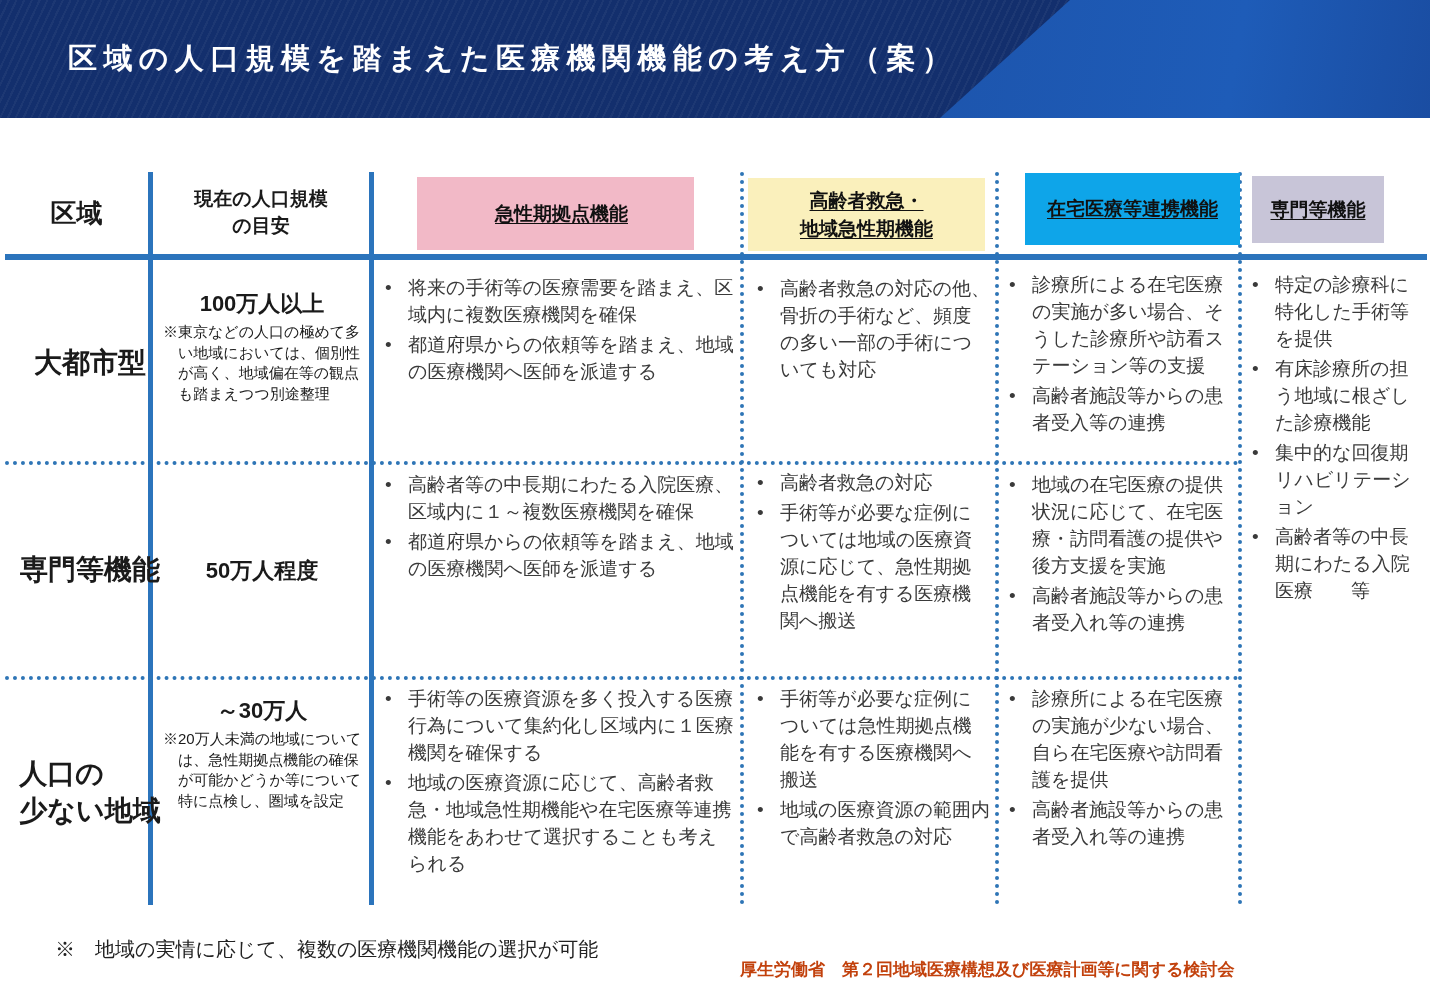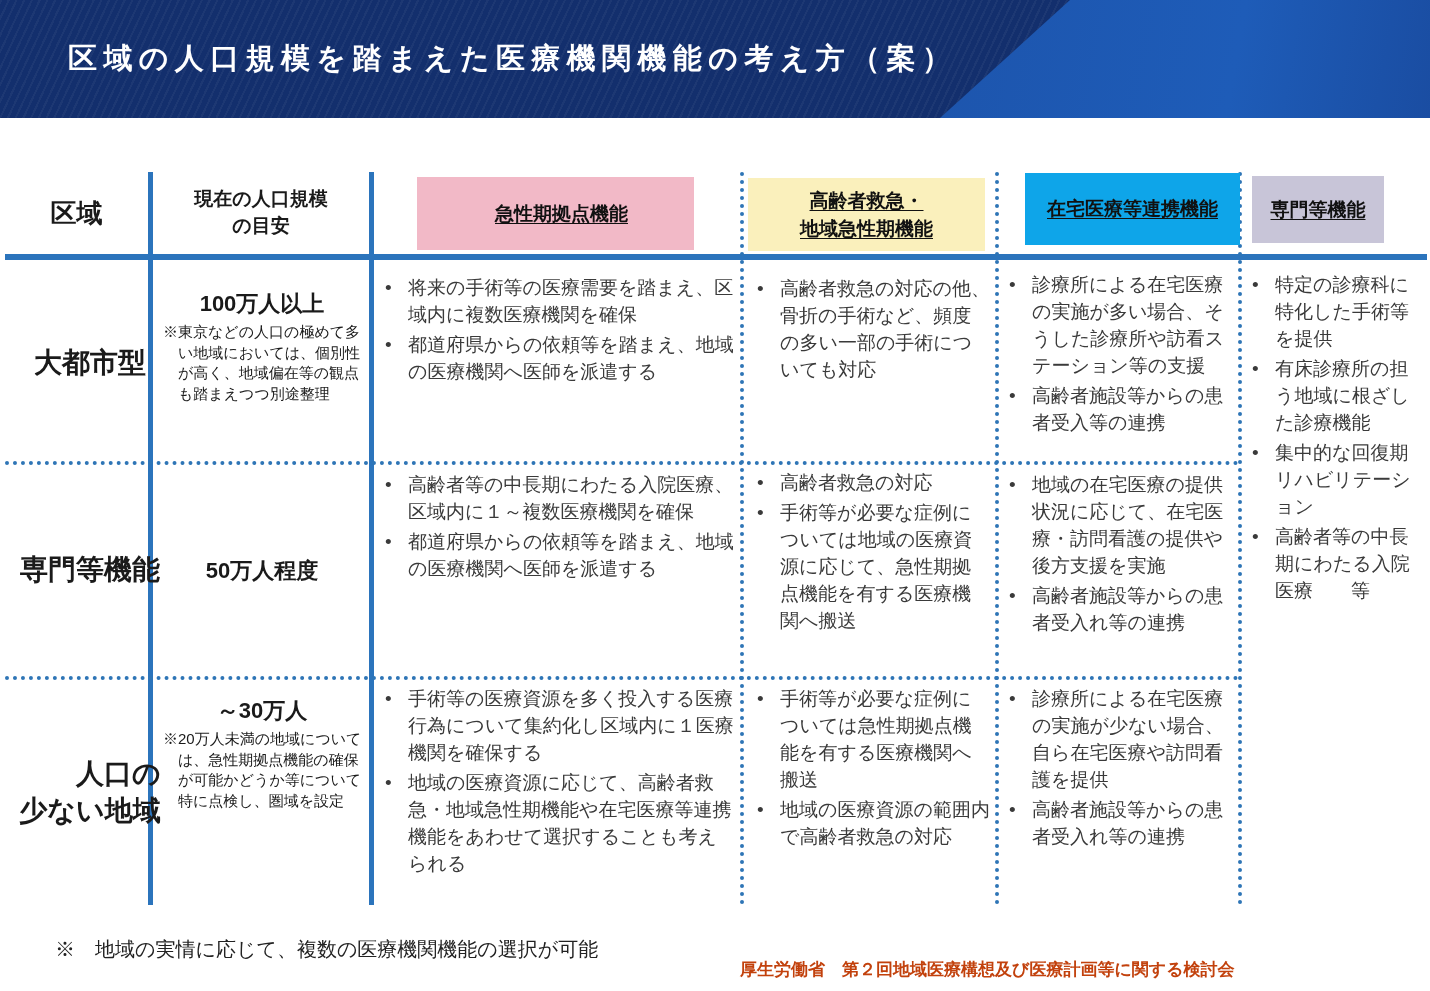--- a/index.html
+++ b/index.html
@@ -32,21 +32,21 @@
     font-size:19px;font-weight:bold;text-align:center;white-space:pre-line;line-height:1.4;}
   .fbox{position:absolute;display:flex;align-items:center;justify-content:center;}
   .fbox span{font-size:19px;font-weight:bold;color:#111;text-decoration:underline;text-underline-offset:3px;
     text-align:center;white-space:pre-line;line-height:1.45;}
   .fbox.acute{left:417px;top:177px;width:265px;height:73px;}
   .fbox.elderly{left:748px;top:178px;width:237px;height:73px;}
   .fbox.homecare{left:1012px;top:173px;width:215px;height:72px;}
   .fbox.specialty{left:1252px;top:176px;width:132px;height:67px;}
   
   .r-region{position:absolute;left:0;width:180px;display:flex;align-items:center;justify-content:center;
-    font-size:28px;font-weight:bold;text-align:right;white-space:pre-line;line-height:1.3;}
+    font-size:28px;font-weight:bold;text-align:left;white-space:pre-line;line-height:1.3;}
   .r-region.r1{top:265px;height:196px;}
   .r-region.r2{top:465px;height:211px;}
   .r-region.r3{top:680px;height:225px;}
   .pop-cell{position:absolute;left:156px;width:212px;box-sizing:border-box;}
   .pop-cell.p1{top:265px;height:196px;padding-top:24px;}
   .pop-cell.p2{top:465px;height:211px;display:flex;align-items:center;justify-content:center;}
   .pop-cell.p3{top:680px;height:225px;padding-top:16px;}
   .pop-main{text-align:center;font-size:22px;font-weight:bold;}
   .pop-note{margin-top:3px;font-size:15px;line-height:1.38;color:#1a1a1a;
     padding-left:22px;padding-right:2px;text-indent:-15px;}

